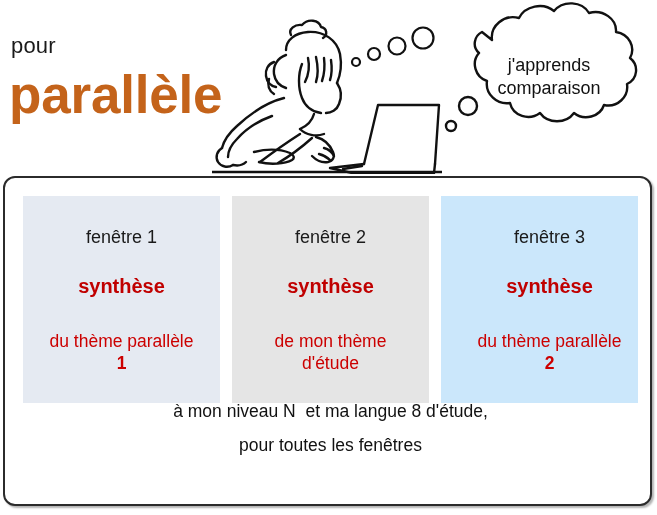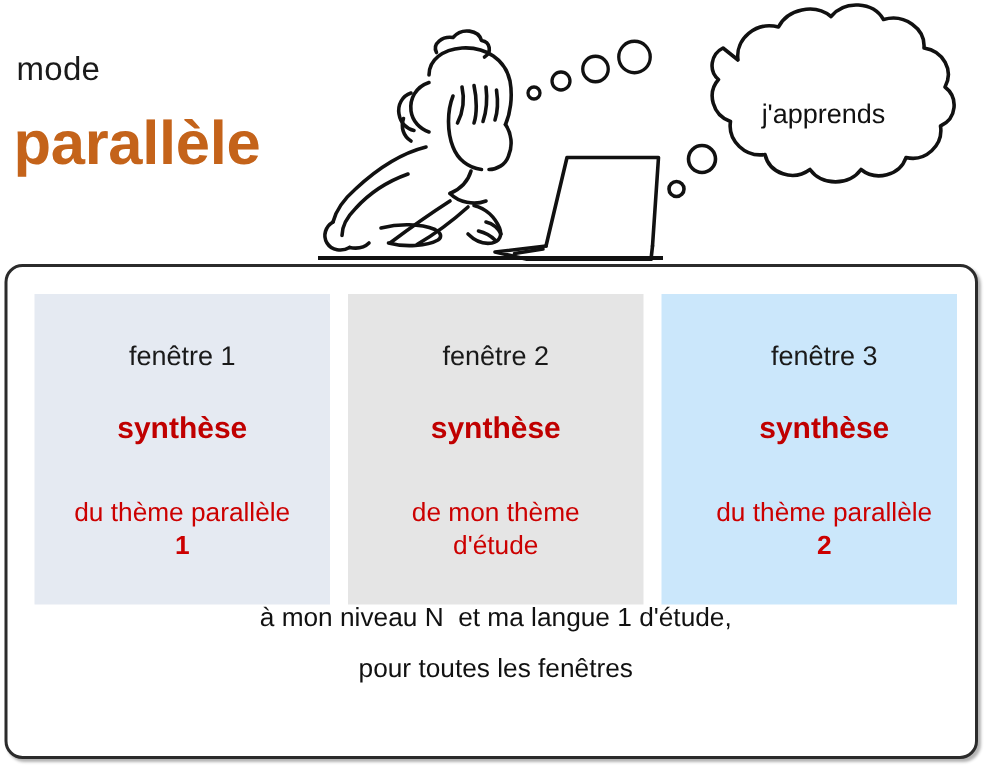--- a/index.html
+++ b/index.html
@@ -24,21 +24,21 @@
     font-size: 22px;
     line-height: 26px;
     color: #1a1a1a;
     letter-spacing: 0.2px;
     white-space: nowrap;
   }
   #mode-name {
     position: absolute;
     left: 9px;
     top: 70px;
-    font-size: 41px;
+    font-size: 53px;
     line-height: 50px;
     font-weight: bold;
     color: #c4631a;
     letter-spacing: -0.2px;
     white-space: nowrap;
   }
 
   
   #illustration {
     position: absolute;
@@ -155,21 +155,21 @@
     font-size: 17.5px;
     line-height: 34px;
     color: #111111;
     pointer-events: none;
   }
   #footer-note .fline { display: block; white-space: pre; }
 </style>
 </head>
 <body>
 
-<div id="mode-label">mode</div>
+<div id="mode-label">pour</div>
 <div id="mode-name">parallèle</div>
 
 <div id="illustration">
   <svg width="230" height="172" viewBox="0 0 230 172" fill="none" stroke="#111111" stroke-width="2.4" stroke-linecap="round" stroke-linejoin="round">
 
     <path d="M0 170 H230" stroke-width="2.6"></path>
 
     <path d="M79 33 c-3 -6 4 -11 11 -10 c6 -7 17 -5 19 2 c6 1 7 8 2 11"></path>
 
     <path d="M74 48 c0 -10 9 -17 22 -18 c16 -1 29 8 32 22 c2 11 0 22 -3 29"></path>
@@ -236,20 +236,21 @@
              c-8 11 -26 11 -34 0
              c-11 8 -27 3 -30 -10
              c-13 2 -25 -9 -23 -22
              c-12 -4 -16 -19 -8 -28
              c-7 -6 -5 -17 3 -21 Z"></path>
     <circle cx="24" cy="104" r="9"></circle>
     <circle cx="7" cy="124" r="5"></circle>
   </svg>
   <div class="bubble-text">
     <span>j'apprends</span>
+    <span>comparaison</span>
   </div>
 </div>
 
 <div id="panel">
 
   <div id="columns">
 
     <div class="window-col col-1">
       <div class="window-title">fenêtre 1</div>
       <div class="synthese">synthèse</div>
@@ -273,17 +274,17 @@
       <div class="synthese">synthèse</div>
       <div class="subject">
         <span>du thème parallèle</span>
         <span class="num">2</span>
       </div>
     </div>
 
   </div>
 
   <div id="footer-note">
-    <span class="fline">à mon niveau N  et ma langue 1 d'étude,</span>
+    <span class="fline">à mon niveau N  et ma langue 8 d'étude,</span>
     <span class="fline">pour toutes les fenêtres</span>
   </div>
 
 </div>
 
 </body></html>

